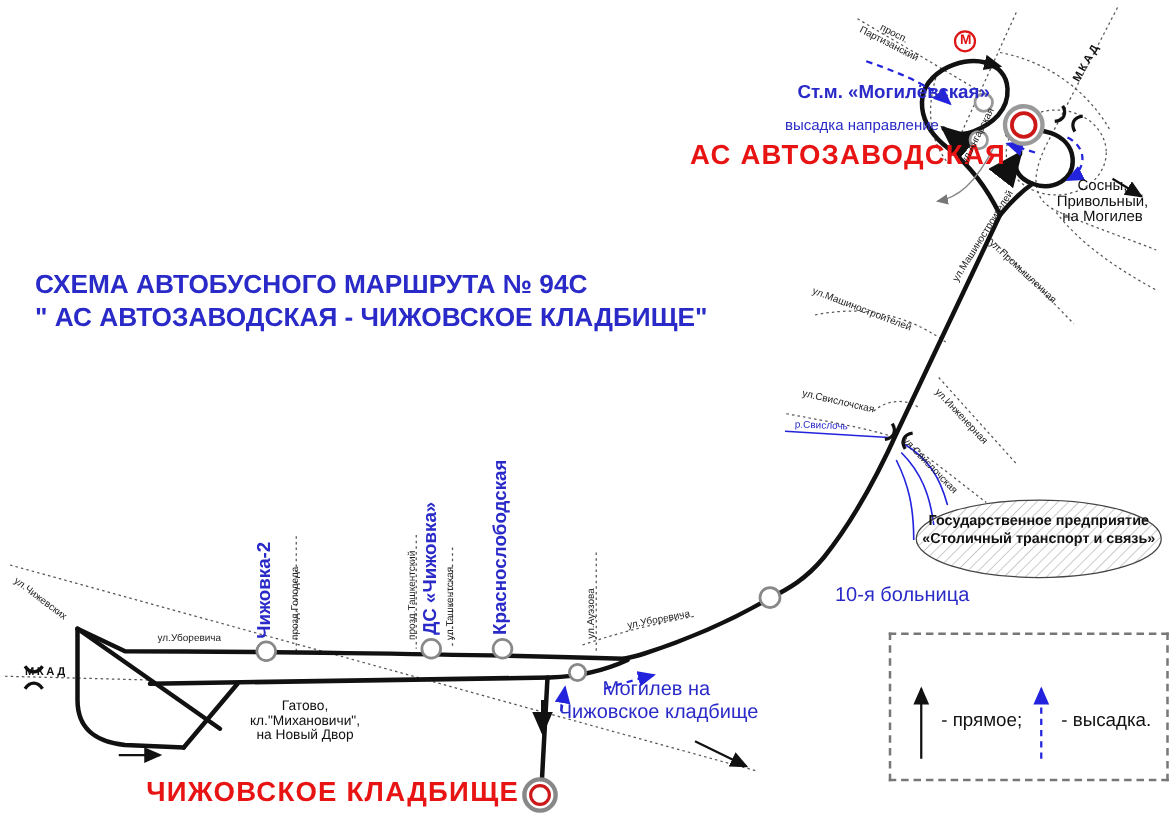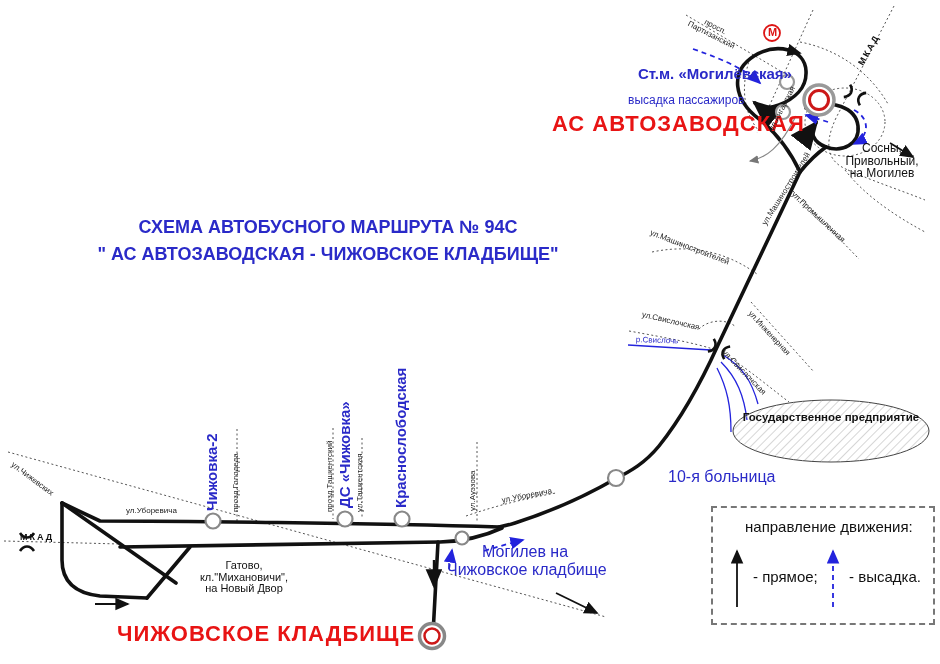--- a/index.html
+++ b/index.html
@@ -2,21 +2,21 @@
 <html><head>
 <meta charset="utf-8">
 <style>
   html,body{margin:0;padding:0;background:#fff;}
   #canvas{position:relative;width:940px;height:664px;background:#fff;overflow:hidden;
           font-family:"Liberation Sans",sans-serif;}
   #map-svg{position:absolute;left:0;top:0;z-index:1;}
   .lbl{position:absolute;white-space:nowrap;z-index:2;}
   .blue{color:#2a2ac8;}
   .red{color:#e81414;font-weight:bold;}
-  .title{font-size:18px;font-weight:bold;line-height:27px;text-align:center;color:#2a2ac8;}
+  .title{font-size:21px;font-weight:bold;line-height:27px;text-align:left;color:#2a2ac8;}
   .big-red{font-size:22px;letter-spacing:1px;}
   .stop-big{font-size:16px;}
   .stop-bold{font-size:15px;font-weight:bold;}
   .small{font-size:12px;}
   .street{font-size:8px;color:#222;}
   .street-blue{font-size:8px;color:#2a2ac8;}
   .rot{transform-origin:0 0;}
   .vert{transform-origin:0 0;transform:rotate(-90deg);}
   .mkad{font-size:9px;letter-spacing:2px;color:#111;font-weight:bold;}
   .cluster{text-align:center;color:#111;}
@@ -151,21 +151,21 @@
 
   <div class="lbl title" style="left:28px;top:214px;width:600px;">
     <div>СХЕМА АВТОБУСНОГО МАРШРУТА № 94С</div>
     <div>" АС АВТОЗАВОДСКАЯ - ЧИЖОВСКОЕ КЛАДБИЩЕ"</div>
   </div>
 
   <div class="lbl red big-red" style="left:552px;top:111px;">АС АВТОЗАВОДСКАЯ</div>
   <div class="lbl red big-red" style="left:117px;top:621px;">ЧИЖОВСКОЕ КЛАДБИЩЕ</div>
 
   <div class="lbl blue" style="left:617px;top:65px;font-size:15px;font-weight:bold;margin-left:21px;">Ст.м. «Могилёвская»</div>
-  <div class="lbl blue small" style="left:628px;top:93px;">высадка пассажиров</div>
+  <div class="lbl blue small" style="left:628px;top:93px;">высадка направление</div>
   <div class="lbl blue stop-big" style="left:668px;top:468px;">10-я больница</div>
   <div class="lbl blue stop-big" style="left:482px;top:543px;">Могилев на</div>
   <div class="lbl blue stop-big" style="left:447px;top:561px;">Чижовское кладбище</div>
 
   <div class="lbl blue stop-bold vert" style="left:203px;top:511px;">Чижовка-2</div>
   <div class="lbl blue stop-bold vert" style="left:336px;top:508px;">ДС «Чижовка»</div>
   <div class="lbl blue stop-bold vert" style="left:392px;top:508px;">Краснослободская</div>
 
   <div class="lbl street vert" style="left:231px;top:512px;">прозд.Голодеда</div>
   <div class="lbl street vert" style="left:325px;top:512px;">прозд.Ташкентский</div>
@@ -196,20 +196,20 @@
     <div>на Могилев</div>
   </div>
   <div class="lbl cluster" style="left:188px;top:560px;width:112px;font-size:11px;line-height:11.5px;">
     <div>Гатово,</div>
     <div>кл."Михановичи",</div>
     <div>на Новый Двор</div>
   </div>
 
   <div class="lbl cluster enterprise" style="left:733px;top:410px;width:196px;">
     <div>Государственное предприятие</div>
+    <div>«Столичный транспорт и связь»</div>
   </div>
 
   <div class="legend-box"></div>
-  <div class="legend-title lbl">направление движения:</div>
   <div class="legend-item lbl" style="left:753px;top:568px;">- прямое;</div>
   <div class="legend-item lbl" style="left:849px;top:568px;">- высадка.</div>
 
 </div>
 
 </body></html>

